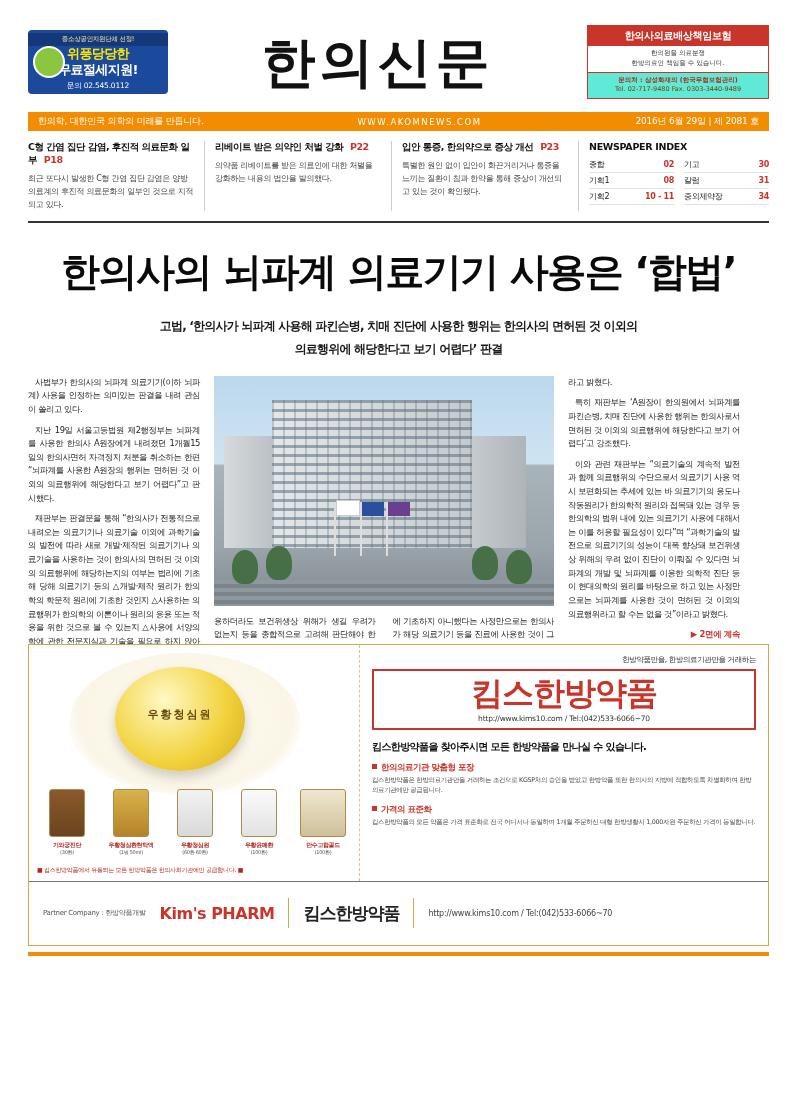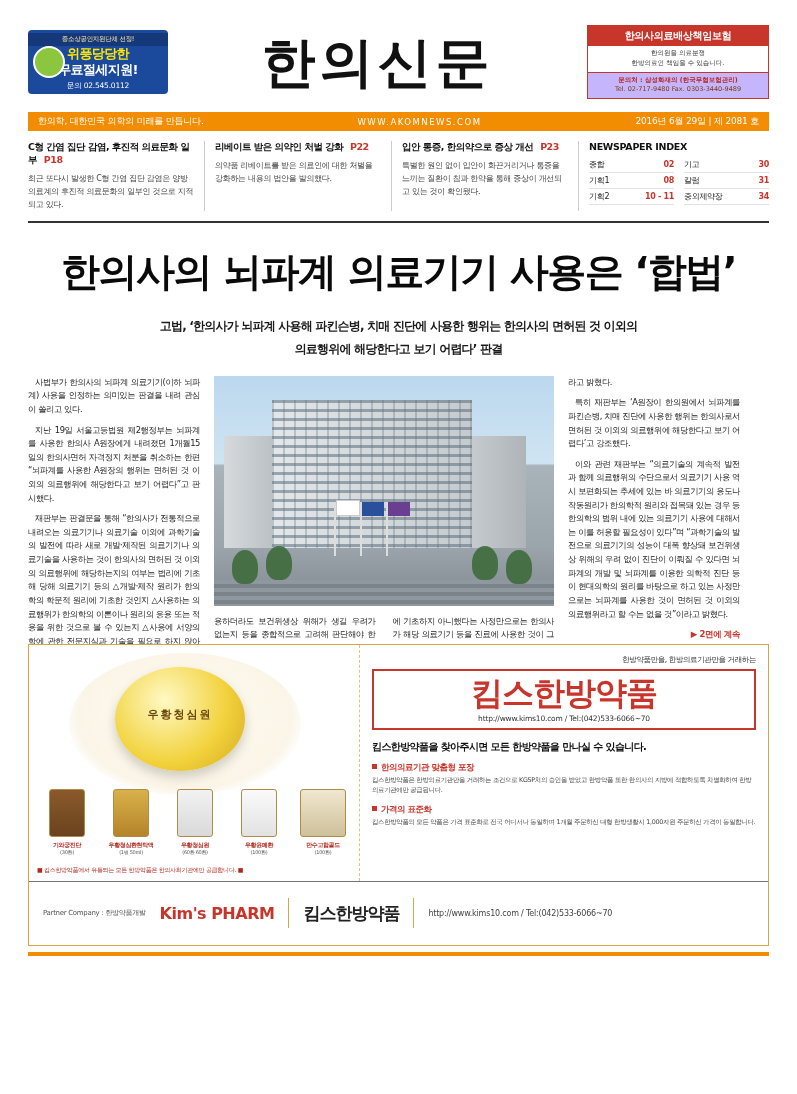--- a/index.html
+++ b/index.html
@@ -21,21 +21,21 @@
   .logo-main .w{color:#ffffff;}
   .logo-tel{font-size:7.5px;color:#ffffff;margin-top:3px;letter-spacing:-0.2px;}
   .logo-circle{position:absolute;left:5px;top:16px;width:28px;height:28px;border-radius:50%;background:#8cc63f;border:2px solid #fff;}
 
   .title-wrap{flex:1;text-align:center;}
   .paper-title{font-family:"DejaVu Serif","Liberation Serif",serif;font-size:54px;font-weight:bold;letter-spacing:4px;color:#111;line-height:1;}
 
   .ad-box{width:180px;border:1px solid #c8352b;}
   .ad-box .ad-h{background:#c8352b;color:#fff;font-size:10px;font-weight:bold;text-align:center;padding:3px 0;letter-spacing:-0.3px;}
   .ad-box .ad-b{font-size:6.5px;text-align:center;padding:3px 2px;line-height:1.5;color:#333;}
-  .ad-box .ad-b2{background:#c4b5fd;font-size:6.5px;text-align:center;padding:3px 2px;line-height:1.5;color:#7a3a10;border-top:1px solid #c8352b;}
+  .ad-box .ad-b2{background:#5eead4;font-size:6.5px;text-align:center;padding:3px 2px;line-height:1.5;color:#7a3a10;border-top:1px solid #c8352b;}
   .ad-box .ad-b2 b{color:#b5281f;}
 
   
   .bar{margin-top:10px;background:#f28c00;color:#fff;height:19px;display:flex;align-items:center;
        justify-content:space-between;padding:0 10px;font-size:9px;letter-spacing:-0.2px;}
   .bar .mid{letter-spacing:1.5px;font-size:8.5px;}
   .bar .right{font-size:9px;}
 
   
   .strip{display:flex;margin-top:10px;border-bottom:2px solid #333;padding-bottom:10px;}

